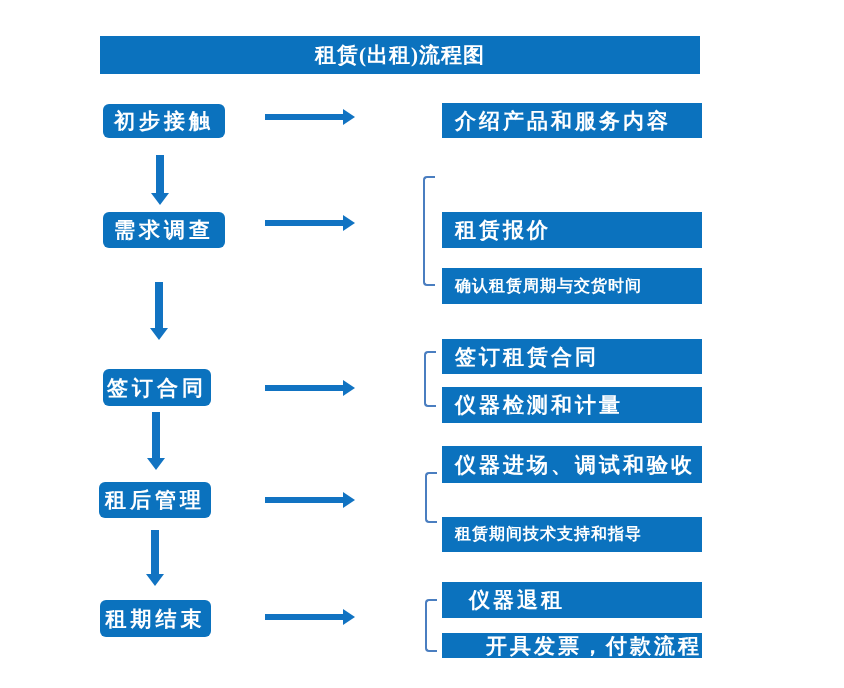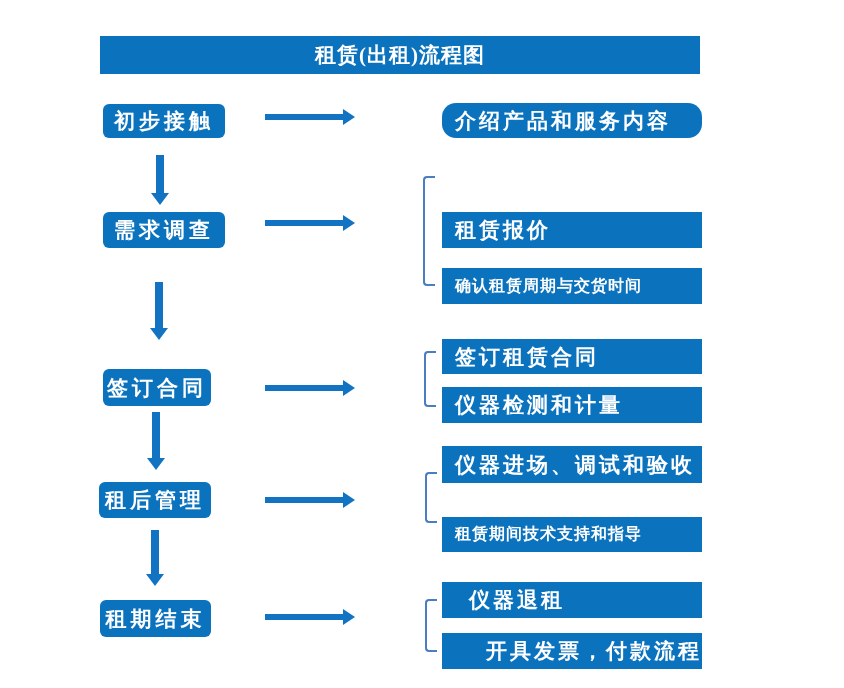--- a/index.html
+++ b/index.html
@@ -101,23 +101,23 @@
   <div class="harrow" style="top:195px;"></div>
   <div class="harrow" style="top:360px;"></div>
   <div class="harrow" style="top:472px;"></div>
   <div class="harrow" style="top:589px;"></div>
 
   <div class="bracket" style="left:423px; top:151px; height:110px;"></div>
   <div class="bracket" style="left:424px; top:326px; height:56px;"></div>
   <div class="bracket" style="left:425px; top:447px; height:51px;"></div>
   <div class="bracket" style="left:425px; top:574px; height:53px;"></div>
 
-  <div class="detail-box" style="top:78px;  height:35px;border-radius:14px;">介绍产品和服务内容</div>
+  <div class="detail-box" style="top:78px;  height:35px;">介绍产品和服务内容</div>
   <div class="detail-box" style="top:187px; height:36px;">租赁报价</div>
   <div class="detail-box long" style="top:243px; height:36px;">确认租赁周期与交货时间</div>
   <div class="detail-box" style="top:314px; height:35px;">签订租赁合同</div>
   <div class="detail-box" style="top:362px; height:36px;">仪器检测和计量</div>
   <div class="detail-box" style="top:421px; height:37px;">仪器进场、调试和验收</div>
   <div class="detail-box long" style="top:492px; height:35px;">租赁期间技术支持和指导</div>
   <div class="detail-box" style="top:557px; height:36px;padding-left:27px;">仪器退租</div>
-  <div class="detail-box" style="top:608px; height:36px;padding-left:44px;">开具发票，付款流程</div>
+  <div class="detail-box" style="top:608px; height:25px;padding-left:44px;">开具发票，付款流程</div>
 
 </div>
 
 </body></html>

